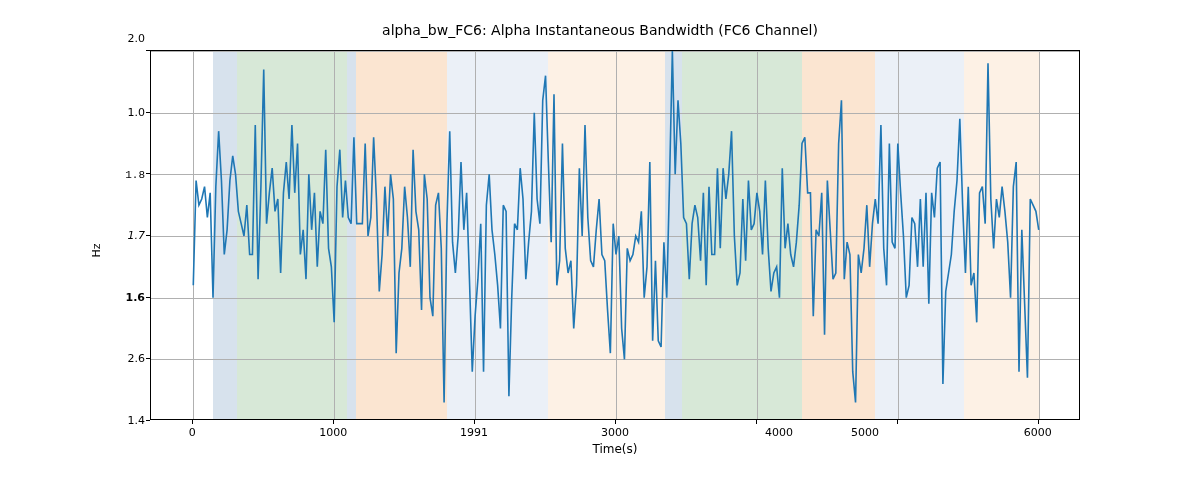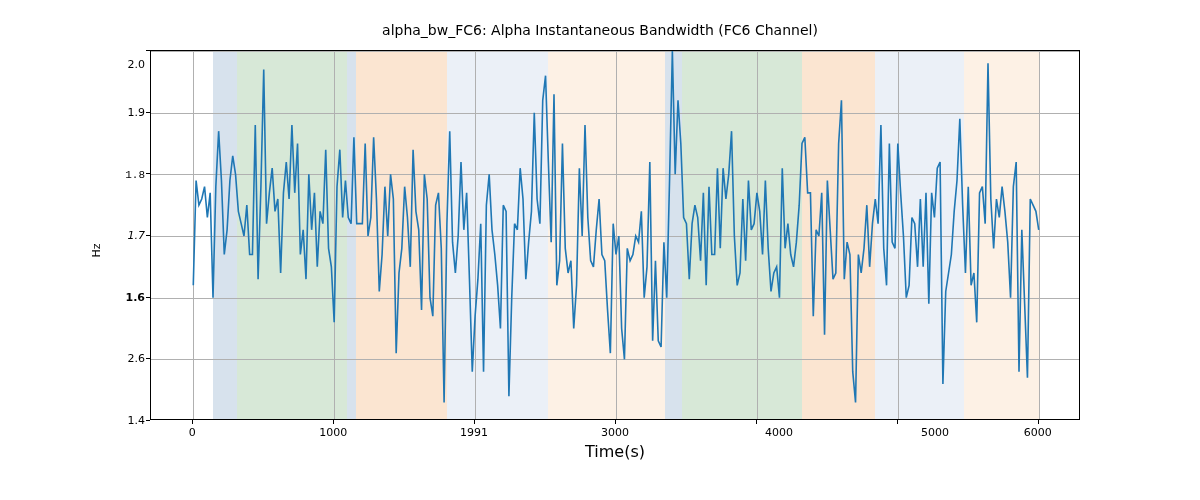--- a/index.html
+++ b/index.html
@@ -52,21 +52,21 @@
     transform: rotate(-90deg);
     font-size: 11px;
     white-space: nowrap;
   }
   .xlabel {
     position: absolute;
     left: 150px;
     width: 930px;
     top: 442px;
     text-align: center;
-    font-size: 16px;
+    font-size: 12px;
   }
   .ytick-label {
     position: absolute;
     right: 1055px;
     width: 60px;
     text-align: right;
     font-size: 11px;
     transform: translateY(-50%);
   }
   .xtick-label {
@@ -164,36 +164,36 @@
       <div class="ytick-label" style="top: 420px;">1.4</div>
       <div class="tick-mark" style="left: 146px; top: 420px; width: 4px; height: 1px;"></div>
       <div class="ytick-label" style="top: 358.333px;">2.6</div>
       <div class="tick-mark" style="left: 146px; top: 358.333px; width: 4px; height: 1px;"></div>
       <div class="ytick-label" style="top: 296.667px; font-weight: bold;">1.6</div>
       <div class="tick-mark" style="left: 146px; top: 296.667px; width: 4px; height: 1px;"></div>
       <div class="ytick-label" style="top: 235px; font-style: italic;">1.7</div>
       <div class="tick-mark" style="left: 146px; top: 235px; width: 4px; height: 1px;"></div>
       <div class="ytick-label" style="top: 175px; font-family: Liberation Mono, monospace;">1.8</div>
       <div class="tick-mark" style="left: 146px; top: 173.333px; width: 4px; height: 1px;"></div>
-      <div class="ytick-label" style="top: 111.667px;">1.9</div>
+      <div class="ytick-label" style="top: 111.667px;">1.0</div>
       <div class="tick-mark" style="left: 146px; top: 111.667px; width: 4px; height: 1px;"></div>
-      <div class="ytick-label" style="top: 64px;">2.0</div>
+      <div class="ytick-label" style="top: 38px;">2.0</div>
       <div class="tick-mark" style="left: 146px; top: 50px; width: 4px; height: 1px;"></div>
     </div>
   <div id="xtick-layer">
       <div class="xtick-label" style="left: 192.273px;">0</div>
       <div class="tick-mark" style="left: 192.273px; top: 420px; width: 1px; height: 4px;"></div>
       <div class="xtick-label" style="left: 333.182px;">1000</div>
       <div class="tick-mark" style="left: 333.182px; top: 420px; width: 1px; height: 4px;"></div>
       <div class="xtick-label" style="left: 474.091px;">1991</div>
       <div class="tick-mark" style="left: 474.091px; top: 420px; width: 1px; height: 4px;"></div>
       <div class="xtick-label" style="left: 615px;">3000</div>
       <div class="tick-mark" style="left: 615px; top: 420px; width: 1px; height: 4px;"></div>
       <div class="xtick-label" style="left: 779px;">4000</div>
       <div class="tick-mark" style="left: 755.909px; top: 420px; width: 1px; height: 4px;"></div>
-      <div class="xtick-label" style="left: 935px;">5000</div>
+      <div class="xtick-label" style="left: 865px;">5000</div>
       <div class="tick-mark" style="left: 896.818px; top: 420px; width: 1px; height: 4px;"></div>
       <div class="xtick-label" style="left: 1037.73px;">6000</div>
       <div class="tick-mark" style="left: 1037.73px; top: 420px; width: 1px; height: 4px;"></div>
     </div>
 
   <div class="xlabel">Time(s)</div>
 </div>
 
 </body></html>

